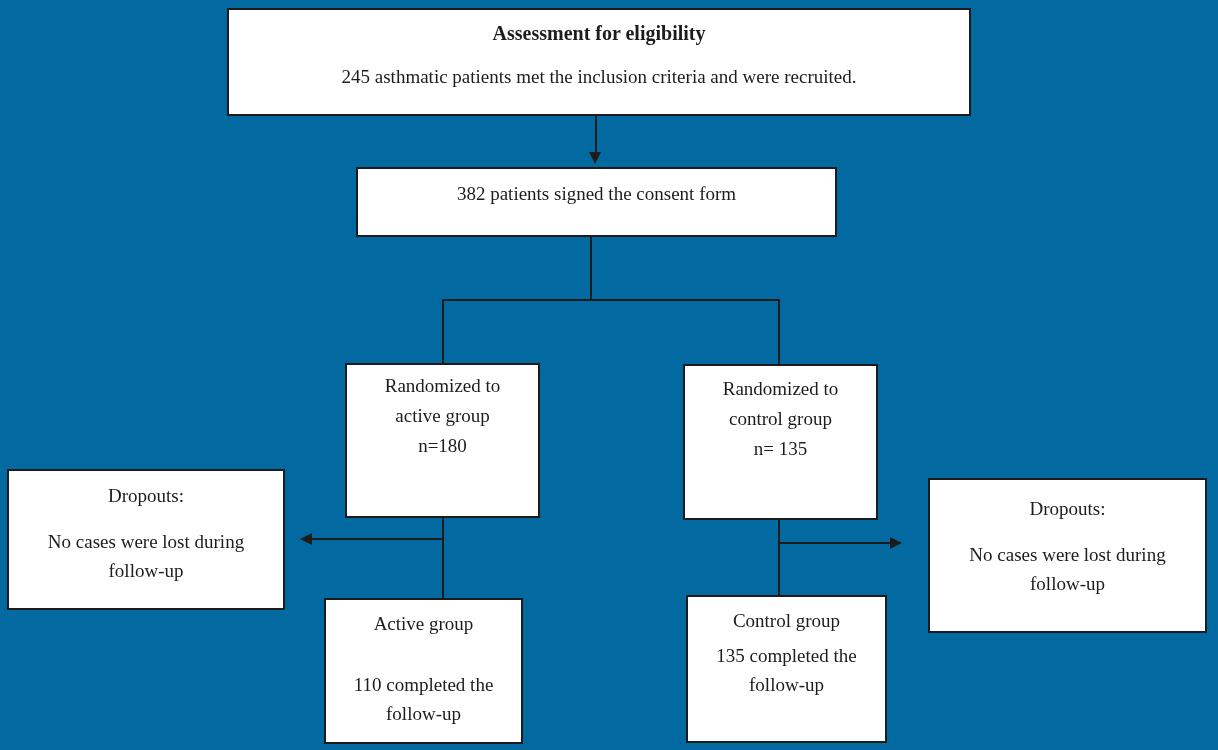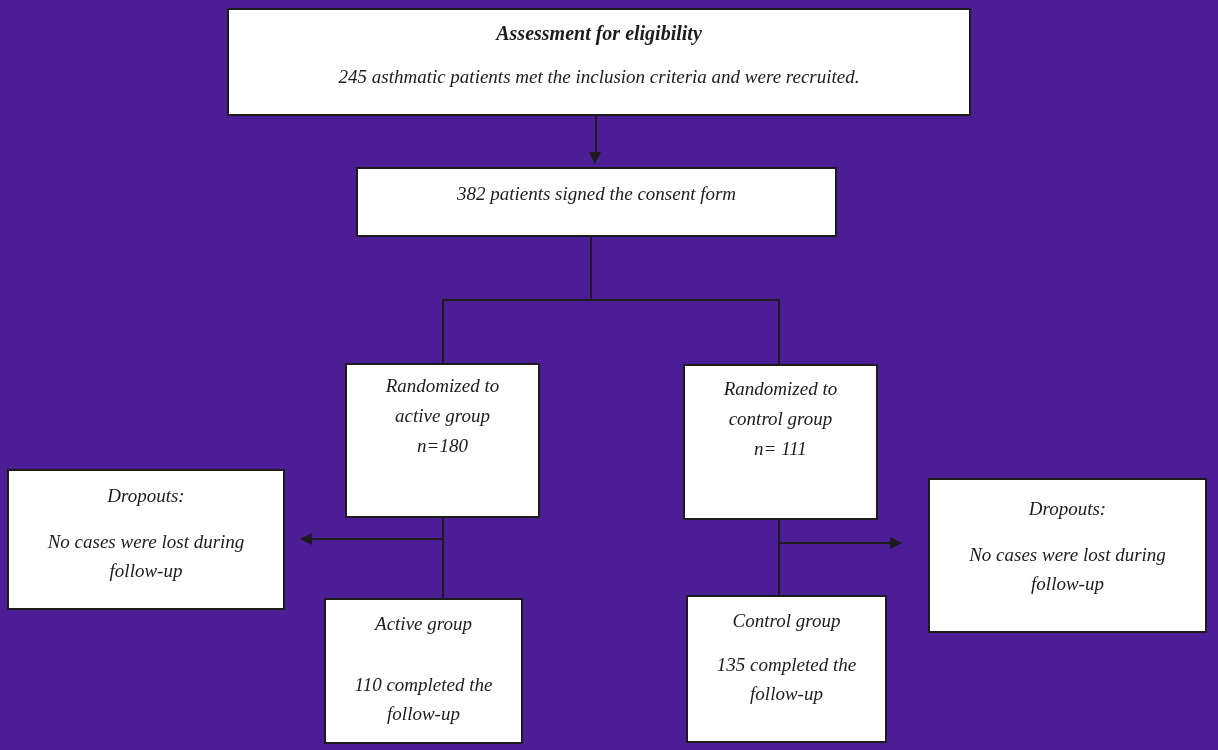--- a/index.html
+++ b/index.html
@@ -4,25 +4,24 @@
 <style>
   html, body {
     margin: 0;
     padding: 0;
     background: #ffffff;
   }
   #canvas {
     position: relative;
     width: 1218px;
     height: 750px;
-    background: #4c1d95;
+    background: #0369a1;
     font-family: "Liberation Serif", "DejaVu Serif", serif;
     color: #1c1c1c;
     overflow: hidden;
-    font-style: italic;
   }
   .box {
     position: absolute;
     box-sizing: border-box;
     border: 2px solid #1c1c1c;
     background: #ffffff;
     display: flex;
     flex-direction: column;
     align-items: center;
     text-align: center;
@@ -43,21 +42,21 @@
   #box-rand-control { left: 683px; top: 364px; width: 195px; height: 156px; padding-top: 8px;  line-height: 30px; }
 
   #box-dropouts-left  { left: 7px;   top: 469px; width: 278px; height: 141px; padding-top: 10px; line-height: 29px; }
   #box-dropouts-left .t-body  { margin-top: 17px; }
   #box-dropouts-right { left: 928px; top: 478px; width: 279px; height: 155px; padding-top: 14px; line-height: 29px; }
   #box-dropouts-right .t-body { margin-top: 17px; }
 
   #box-active-group  { left: 324px; top: 598px; width: 199px; height: 146px; padding-top: 9px;  line-height: 29px; }
   #box-active-group .t-body  { margin-top: 32px; }
   #box-control-group { left: 686px; top: 595px; width: 201px; height: 148px; padding-top: 9px;  line-height: 29px; }
-  #box-control-group .t-body { margin-top: 15px; }
+  #box-control-group .t-body { margin-top: 6px; }
 
   
   .line {
     position: absolute;
     background: #1c1c1c;
   }
   .arrowhead {
     position: absolute;
     width: 0;
     height: 0;
@@ -102,21 +101,21 @@
 
   <div class="box" id="box-rand-active">
     <div>Randomized to</div>
     <div>active group</div>
     <div>n=180</div>
   </div>
 
   <div class="box" id="box-rand-control">
     <div>Randomized to</div>
     <div>control group</div>
-    <div>n= 111</div>
+    <div>n= 135</div>
   </div>
 
   <div class="line" id="conn-active-v"></div>
   <div class="line" id="conn-left-h"></div>
   <div class="arrowhead" id="arrow-left"></div>
 
   <div class="box" id="box-dropouts-left">
     <div>Dropouts:</div>
     <div class="t-body">No cases were lost during</div>
     <div>follow-up</div>

